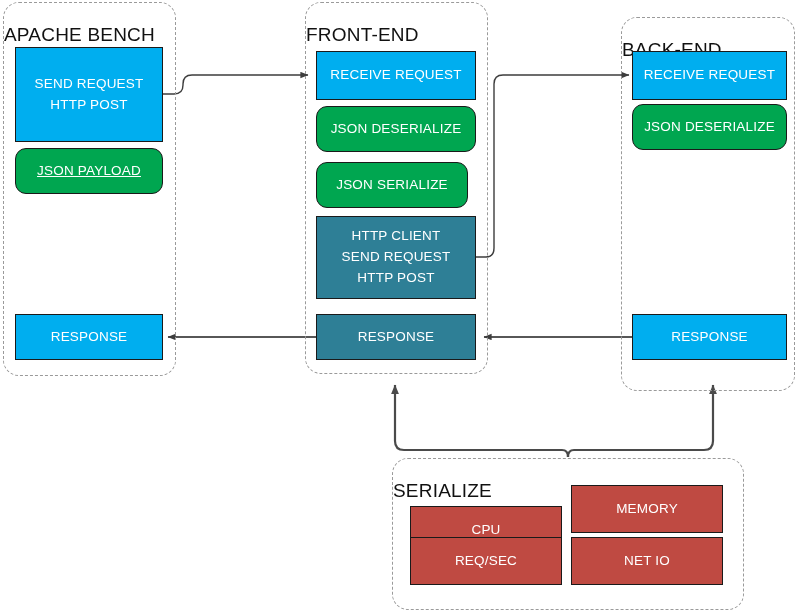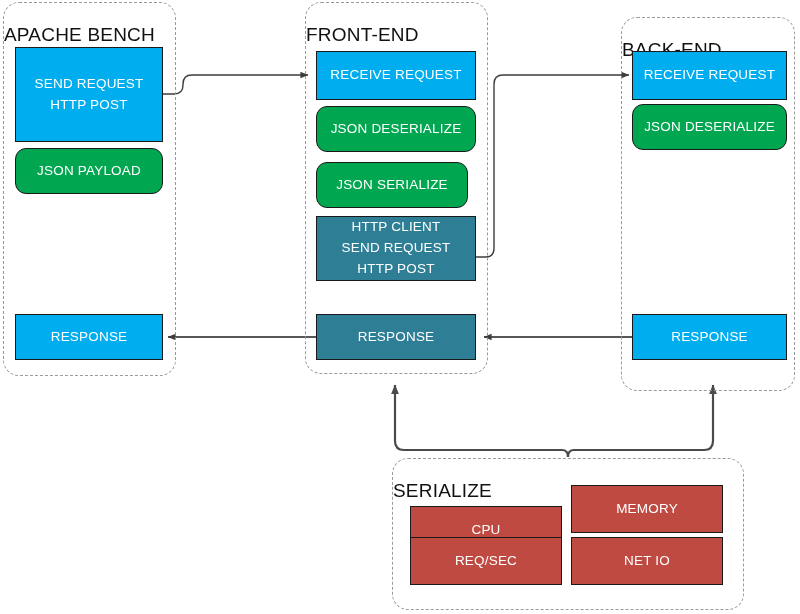--- a/index.html
+++ b/index.html
@@ -99,30 +99,30 @@
     <path d="M568,457 Q568,450 562,450 L404,450 Q395,450 395,441 L395,385" fill="none" stroke="#4a4a4a" stroke-width="2.2" marker-end="url(#ah-thick)"></path>
 
     <path d="M568,457 Q568,450 574,450 L704,450 Q713,450 713,441 L713,385" fill="none" stroke="#4a4a4a" stroke-width="2.2" marker-end="url(#ah-thick)"></path>
   </svg>
 
   <div class="group" style="left:3px; top:2px; width:173px; height:374px;">
     <div class="group-title">APACHE BENCH</div>
   </div>
   <div class="node blue" style="left:15px; top:47px; width:148px; height:95px;">SEND REQUEST
 HTTP POST</div>
-  <div class="node green" style="left:15px; top:148px; width:148px; height:46px;">JSON PAYLOAD</div>
+  <div class="node green" style="left:15px; top:148px; width:148px; height:46px;text-decoration:underline;">JSON PAYLOAD</div>
   <div class="node blue" style="left:15px; top:314px; width:148px; height:46px;">RESPONSE</div>
 
   <div class="group" style="left:305px; top:2px; width:183px; height:372px;">
     <div class="group-title">FRONT-END</div>
   </div>
   <div class="node blue" style="left:316px; top:51px; width:160px; height:49px;">RECEIVE REQUEST</div>
   <div class="node green" style="left:316px; top:106px; width:160px; height:46px;">JSON DESERIALIZE</div>
   <div class="node green" style="left:316px; top:162px; width:152px; height:46px;">JSON SERIALIZE</div>
-  <div class="node teal" style="left:316px; top:216px; width:160px; height:65px;">HTTP CLIENT
+  <div class="node teal" style="left:316px; top:216px; width:160px; height:83px;">HTTP CLIENT
 SEND REQUEST
 HTTP POST</div>
   <div class="node teal" style="left:316px; top:314px; width:160px; height:46px;">RESPONSE</div>
 
   <div class="group" style="left:621px; top:17px; width:174px; height:374px;">
     <div class="group-title">BACK-END</div>
   </div>
   <div class="node blue" style="left:632px; top:51px; width:155px; height:49px;">RECEIVE REQUEST</div>
   <div class="node green" style="left:632px; top:104px; width:155px; height:46px;">JSON DESERIALIZE</div>
   <div class="node blue" style="left:632px; top:314px; width:155px; height:46px;">RESPONSE</div>

